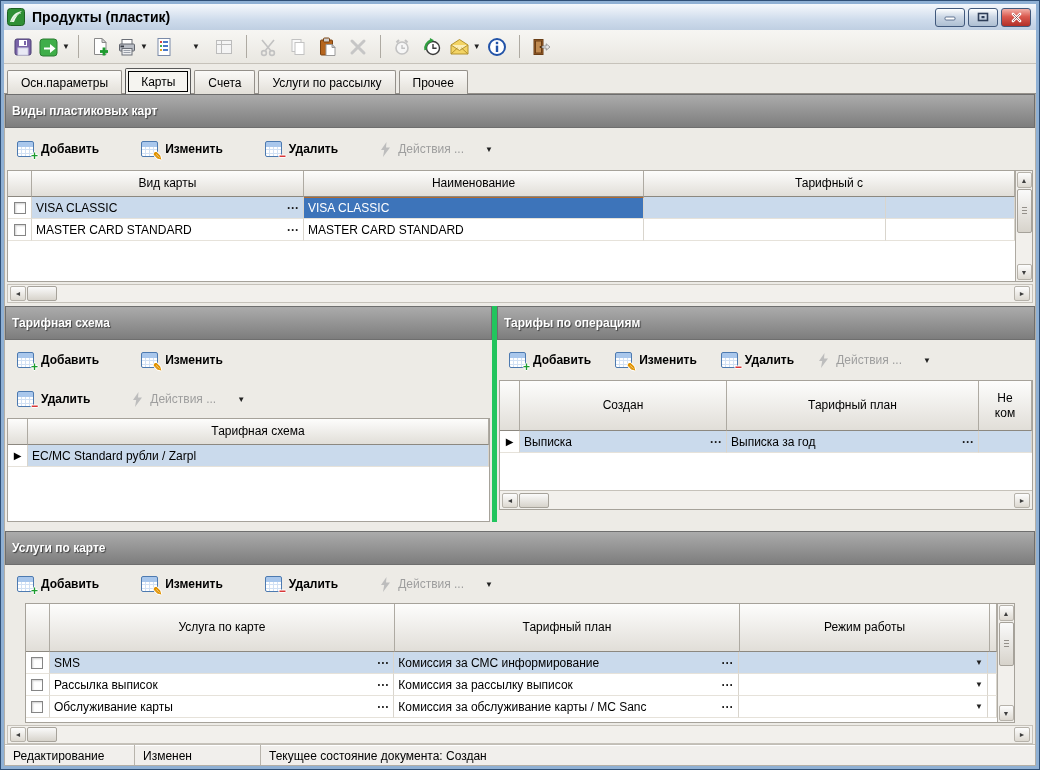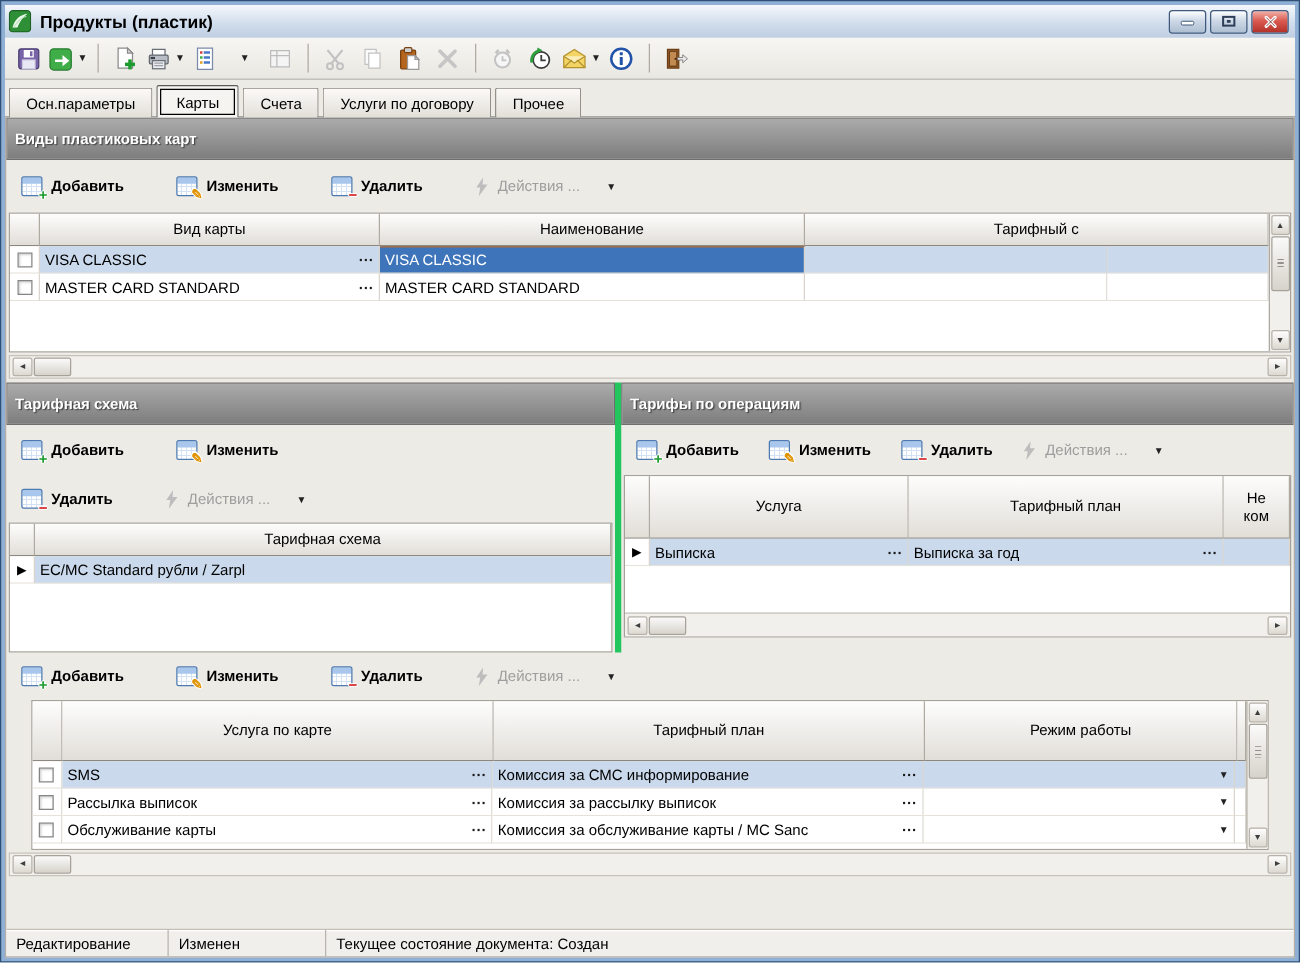--- a/index.html
+++ b/index.html
@@ -232,21 +232,21 @@
           <circle cx="9.5" cy="10" r="0.9" fill="#4a2c10"></circle>
           <path d="M11 9 h4.2 v-2.2 l3.8 3.2 -3.8 3.2 v-2.2 h-4.2 z" fill="#e8e8e8" stroke="#6a6a6a" stroke-width="0.6"></path>
         </svg>
     </span>
   </div>
 
   <div class="tabbar">
     <span class="tab">Осн.параметры</span>
     <span class="tab active">Карты</span>
     <span class="tab">Счета</span>
-    <span class="tab">Услуги по договору</span>
+    <span class="tab">Услуги по рассылку</span>
     <span class="tab">Прочее</span>
   </div>
 
   <div class="content">
 
     <div class="sech">Виды пластиковых карт</div>
     <div class="bbar" style="height:42px">
       <span class="cmd">
         <span class="gico">
             <span class="badge add">+</span>
@@ -408,21 +408,21 @@
             <svg width="11" height="15" viewBox="0 0 11 15">
                 <path d="M6.5 0 L1 8 h3.2 L3 15 L10 5.5 H6 Z" fill="#bdbdbd"></path>
               </svg>
             <span>Действия ...</span>
             <span class="caret">▼</span>
           </span>
         </div>
         <div class="tblwrap" style="height:130px;margin:0 2px;flex-direction:column">
           <div class="trow h50">
             <div class="th trc0"></div>
-            <div class="th trc1">Услуга</div>
+            <div class="th trc1">Создан</div>
             <div class="th trc2">Тарифный план</div>
             <div class="th trc3 pre">Не
 ком</div>
           </div>
           <div class="trow">
             <div class="td trc0 ind">▶</div>
             <div class="td trc1 hl">
                 <span>Выписка</span>
                 <span class="dots">···</span>
               </div>
@@ -438,20 +438,21 @@
           <div class="hsb" style="border-left:none;border-right:none;border-bottom:none">
             <span class="sbtn">◄</span>
             <span class="hthumb"></span>
             <span class="hspacer"></span>
             <span class="sbtn">►</span>
           </div>
         </div>
       </div>
     </div>
 
+    <div class="sech" style="margin-top:9px">Услуги по карте</div>
     <div class="bbar" style="height:38px">
       <span class="cmd">
         <span class="gico">
             <span class="badge add">+</span>
           </span>
         <span>Добавить</span>
       </span>
       <span class="cmd">
         <span class="gico">
             <span class="badge edit">✎</span>

